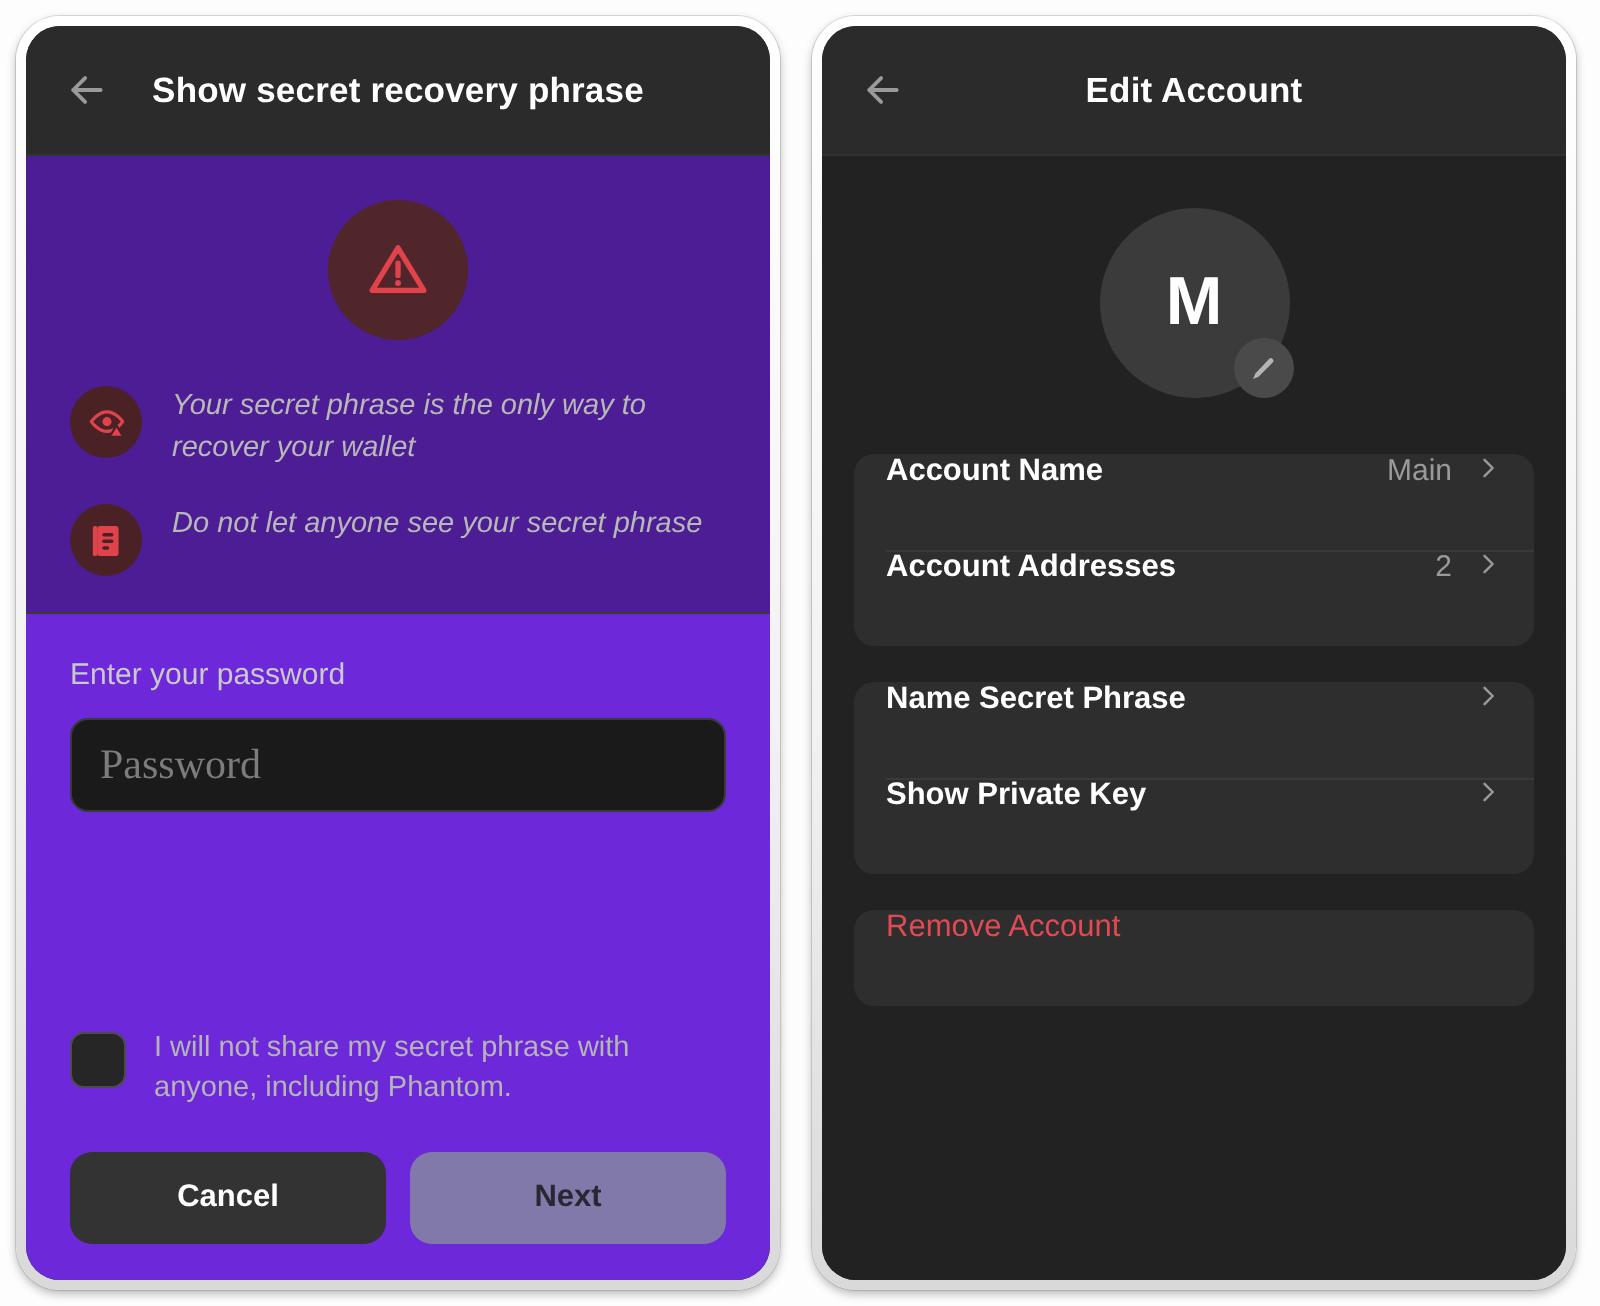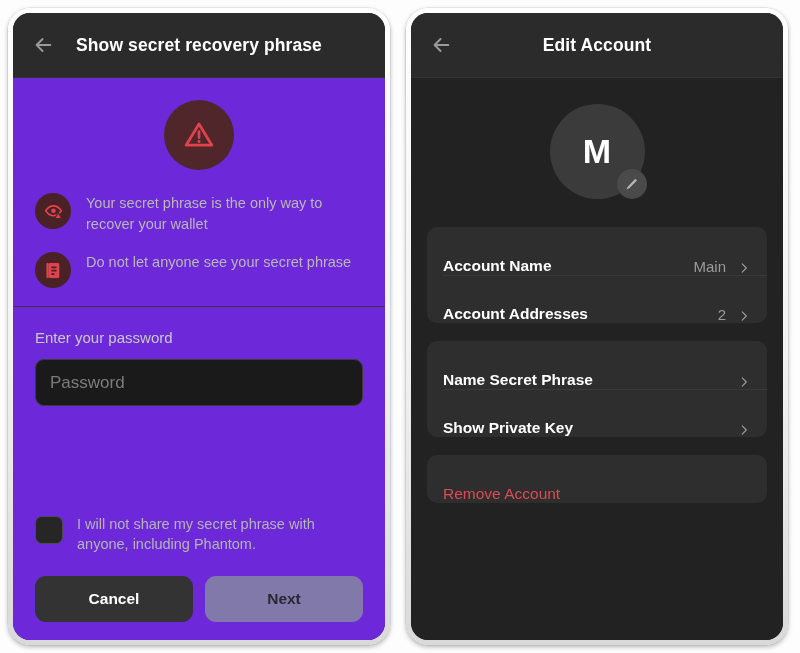--- a/index.html
+++ b/index.html
@@ -51,22 +51,23 @@
   .back svg{display:block;}
   .hdr-title{
     width:100%;text-align:center;
     color:#ffffff;font-size:17.5px;font-weight:bold;
     letter-spacing:.1px;
     padding:0 24px;box-sizing:border-box;
   }
 
   
   .body-top{
-    background:#6d28d9;
+    background:#4c1d95;
     padding:22px 0 18px 0;
+    font-style:italic;
   }
   .warn-wrap{display:flex;justify-content:center;margin-bottom:22px;}
   .warn-circle{
     width:70px;height:70px;border-radius:50%;
     background:#51262a;
     display:flex;align-items:center;justify-content:center;
   }
   .warn-list{padding:0 22px;}
   .warn-row{
     display:flex;align-items:flex-start;gap:15px;
@@ -94,24 +95,24 @@
     display:flex;flex-direction:column;
   }
   .field-label{
     color:#c9c9c9;font-size:15px;margin-bottom:13px;
   }
   .pw-input{
     width:100%;height:47px;box-sizing:border-box;
     background:#1a1a1a;
     border:1px solid #3a3a3a;
     border-radius:9px;
-    color:#eaeaea;font-size:17px;
+    color:#eaeaea;font-size:21px;
     padding:0 14px;
     outline:none;
-    font-family:Liberation Sans, sans-serif;
+    font-family:Liberation Serif, serif;
   }
   .pw-input::placeholder{color:#7c7c7c;}
 
   .bottom{
     margin-top:auto;
     padding-bottom:18px;
   }
   .check-row{
     display:flex;align-items:flex-start;gap:14px;
     margin-bottom:21px;
@@ -162,21 +163,21 @@
     width:30px;height:30px;border-radius:50%;
     background:#4a4a4a;
     display:flex;align-items:center;justify-content:center;
     cursor:pointer;
   }
   .card{
     background:#2e2e2e;border-radius:10px;
     overflow:hidden;margin-bottom:18px;
   }
   .row{
-    height:48px;display:flex;align-items:flex-end;
+    height:48px;display:flex;align-items:flex-start;
     padding:0 16px;cursor:pointer;
     position:relative;
   }
   .row + .row::before{
     content:"";position:absolute;left:16px;right:0;top:0;
     height:1px;background:#3a3a3a;
   }
   .row-label{
     color:#ffffff;font-size:15.5px;font-weight:bold;flex:1 1 auto;
   }

